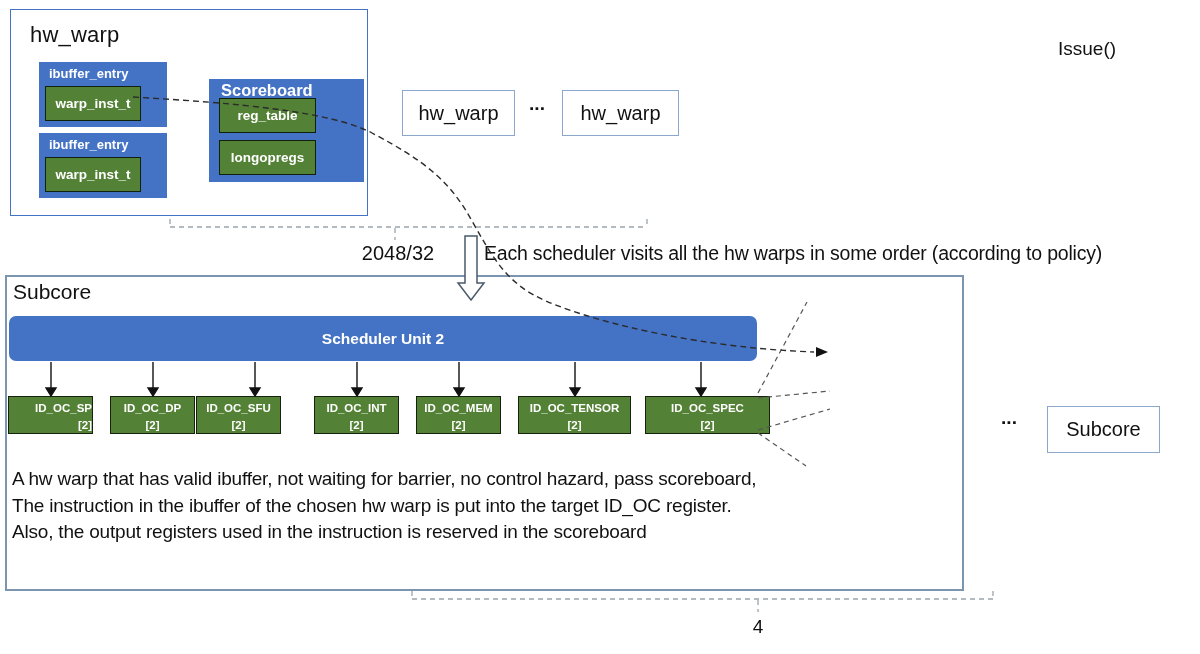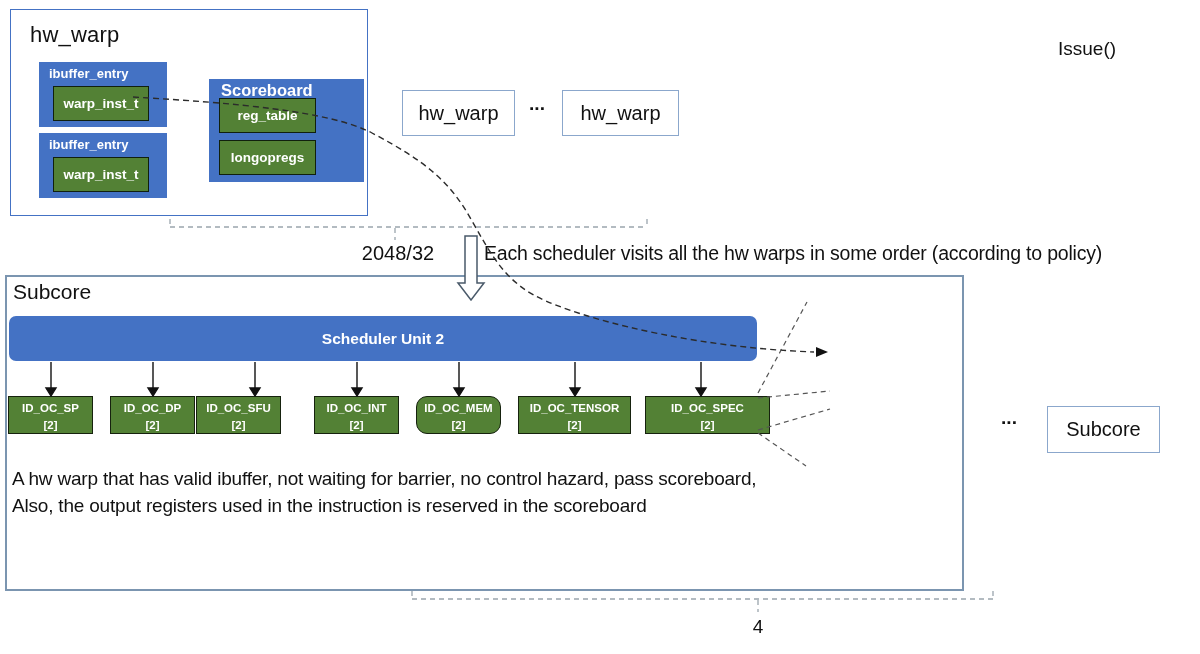--- a/index.html
+++ b/index.html
@@ -9,21 +9,21 @@
   .abs{position:absolute;}
 
   
   .hwwarp-panel{left:10px;top:9px;width:356px;height:205px;border:1.5px solid #4472c4;background:#fff;}
   .hwwarp-title{left:19px;top:12px;font-size:22px;font-weight:500;letter-spacing:.2px;}
   .bluebox{background:#4472c4;}
   .ib1{left:28px;top:52px;width:128px;height:65px;}
   .ib2{left:28px;top:123px;width:128px;height:65px;}
   .ib-label{left:10px;top:4px;font-size:13px;font-weight:bold;color:#fff;}
   .greenbox{background:#538135;border:1.5px solid #10200d;color:#fff;font-weight:bold;text-align:center;}
-  .warpinst{left:14px;top:24px;width:94px;height:33px;font-size:13.5px;line-height:33px;}
+  .warpinst{left:6px;top:24px;width:94px;height:33px;font-size:13.5px;line-height:33px;}
   .scoreboard{left:198px;top:69px;width:155px;height:103px;}
   .sb-title{left:12px;top:2px;font-size:16.5px;font-weight:bold;color:#fff;}
   .sb-row1{left:10px;top:19px;width:95px;height:33px;font-size:13.5px;line-height:33px;}
   .sb-row2{left:10px;top:61px;width:95px;height:33px;font-size:13.5px;line-height:33px;}
 
   
   .outline-box{border:1.5px solid #8ba7cc;background:#fff;text-align:center;color:#111;}
   .warpA{left:402px;top:90px;width:111px;height:44px;font-size:20px;line-height:44px;}
   .warpB{left:562px;top:90px;width:115px;height:44px;font-size:20px;line-height:44px;}
   .dots-mid{left:516px;top:98px;width:42px;font-size:19px;font-weight:600;text-align:center;letter-spacing:-1px;}
@@ -33,22 +33,22 @@
   .count-label{left:350px;top:242px;width:96px;font-size:20px;text-align:center;}
   .sched-note{left:484px;top:242px;font-size:19.5px;letter-spacing:-0.2px;white-space:nowrap;}
 
   
   .subcore-panel{left:5px;top:275px;width:955px;height:312px;border:2px solid #7b95b0;background:#fff;}
   .subcore-title{left:13px;top:280px;font-size:21px;font-weight:500;}
   .schedbar{left:9px;top:316px;width:748px;height:45px;color:#fff;font-weight:bold;font-size:15.5px;text-align:center;line-height:45px;border-radius:7px;}
 
   .ocbox{top:396px;height:38px;background:#538135;border:1.3px solid #16220e;color:#fff;
          font-weight:bold;font-size:11.5px;text-align:center;line-height:1.45;padding-top:3px;box-sizing:border-box;}
-  .oc0{left:8px;width:85px;} .oc1{left:110px;width:85px;} .oc2{left:196px;width:85px;}
-  .oc3{left:314px;width:85px;} .oc4{left:416px;width:85px;border-radius:11px;} .oc5{left:518px;width:113px;}
+  .oc0{left:8px;width:85px;text-align:right;} .oc1{left:110px;width:85px;} .oc2{left:196px;width:85px;}
+  .oc3{left:314px;width:85px;} .oc4{left:416px;width:85px;} .oc5{left:518px;width:113px;}
   .oc6{left:645px;width:125px;}
 
   .desc{left:12px;top:466px;width:880px;font-size:19px;line-height:26.5px;letter-spacing:-0.2px;}
 
   
   .regset{left:807px;top:300px;width:146px;height:167px;border:1.5px solid #8ba7cc;background:#fff;}
   .regset-title{left:12px;top:3px;font-size:20px;font-weight:500;}
   .regrow{left:25px;width:110px;height:23px;font-size:12px;line-height:23px;}
   .rr0{top:38px;} .rr1{top:65px;} .rr2{top:92px;} .rr3{top:119px;}
 
@@ -121,20 +121,21 @@
     <span>ID_OC_TENSOR</span><br>
     <span>[2]</span>
   </div>
   <div class="abs ocbox oc6">
     <span>ID_OC_SPEC</span><br>
     <span>[2]</span>
   </div>
 
   <div class="abs desc">
     <div>A hw warp that has valid ibuffer, not waiting for barrier, no control hazard, pass scoreboard,</div>
+    <div>The instruction in the ibuffer of the chosen hw warp is put into the target ID_OC register.</div>
     <div>Also, the output registers used in the instruction is reserved in the scoreboard</div>
   </div>
 
 
   <div class="abs dots-right">···</div>
   <div class="abs outline-box subcore-mini">Subcore</div>
 
   <div class="abs page-number">4</div>
 
   <svg class="overlay" viewBox="0 0 1200 654">

